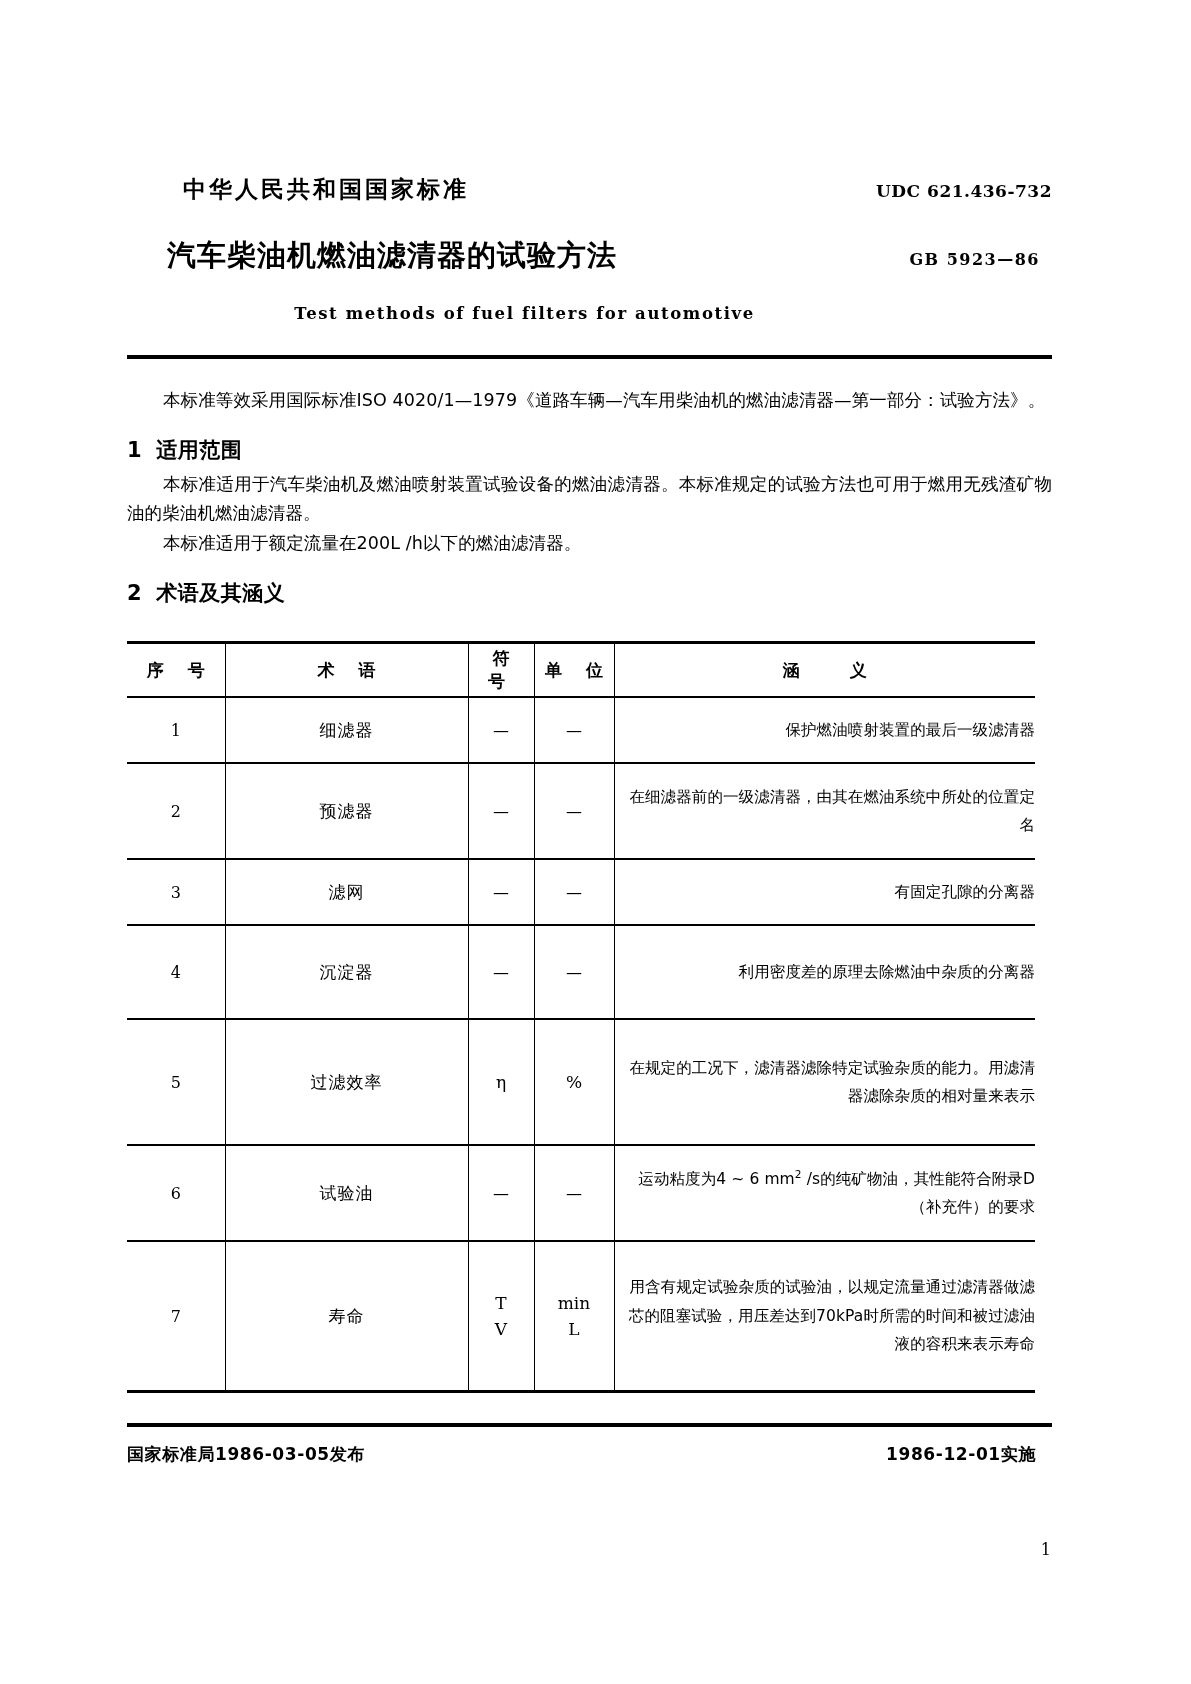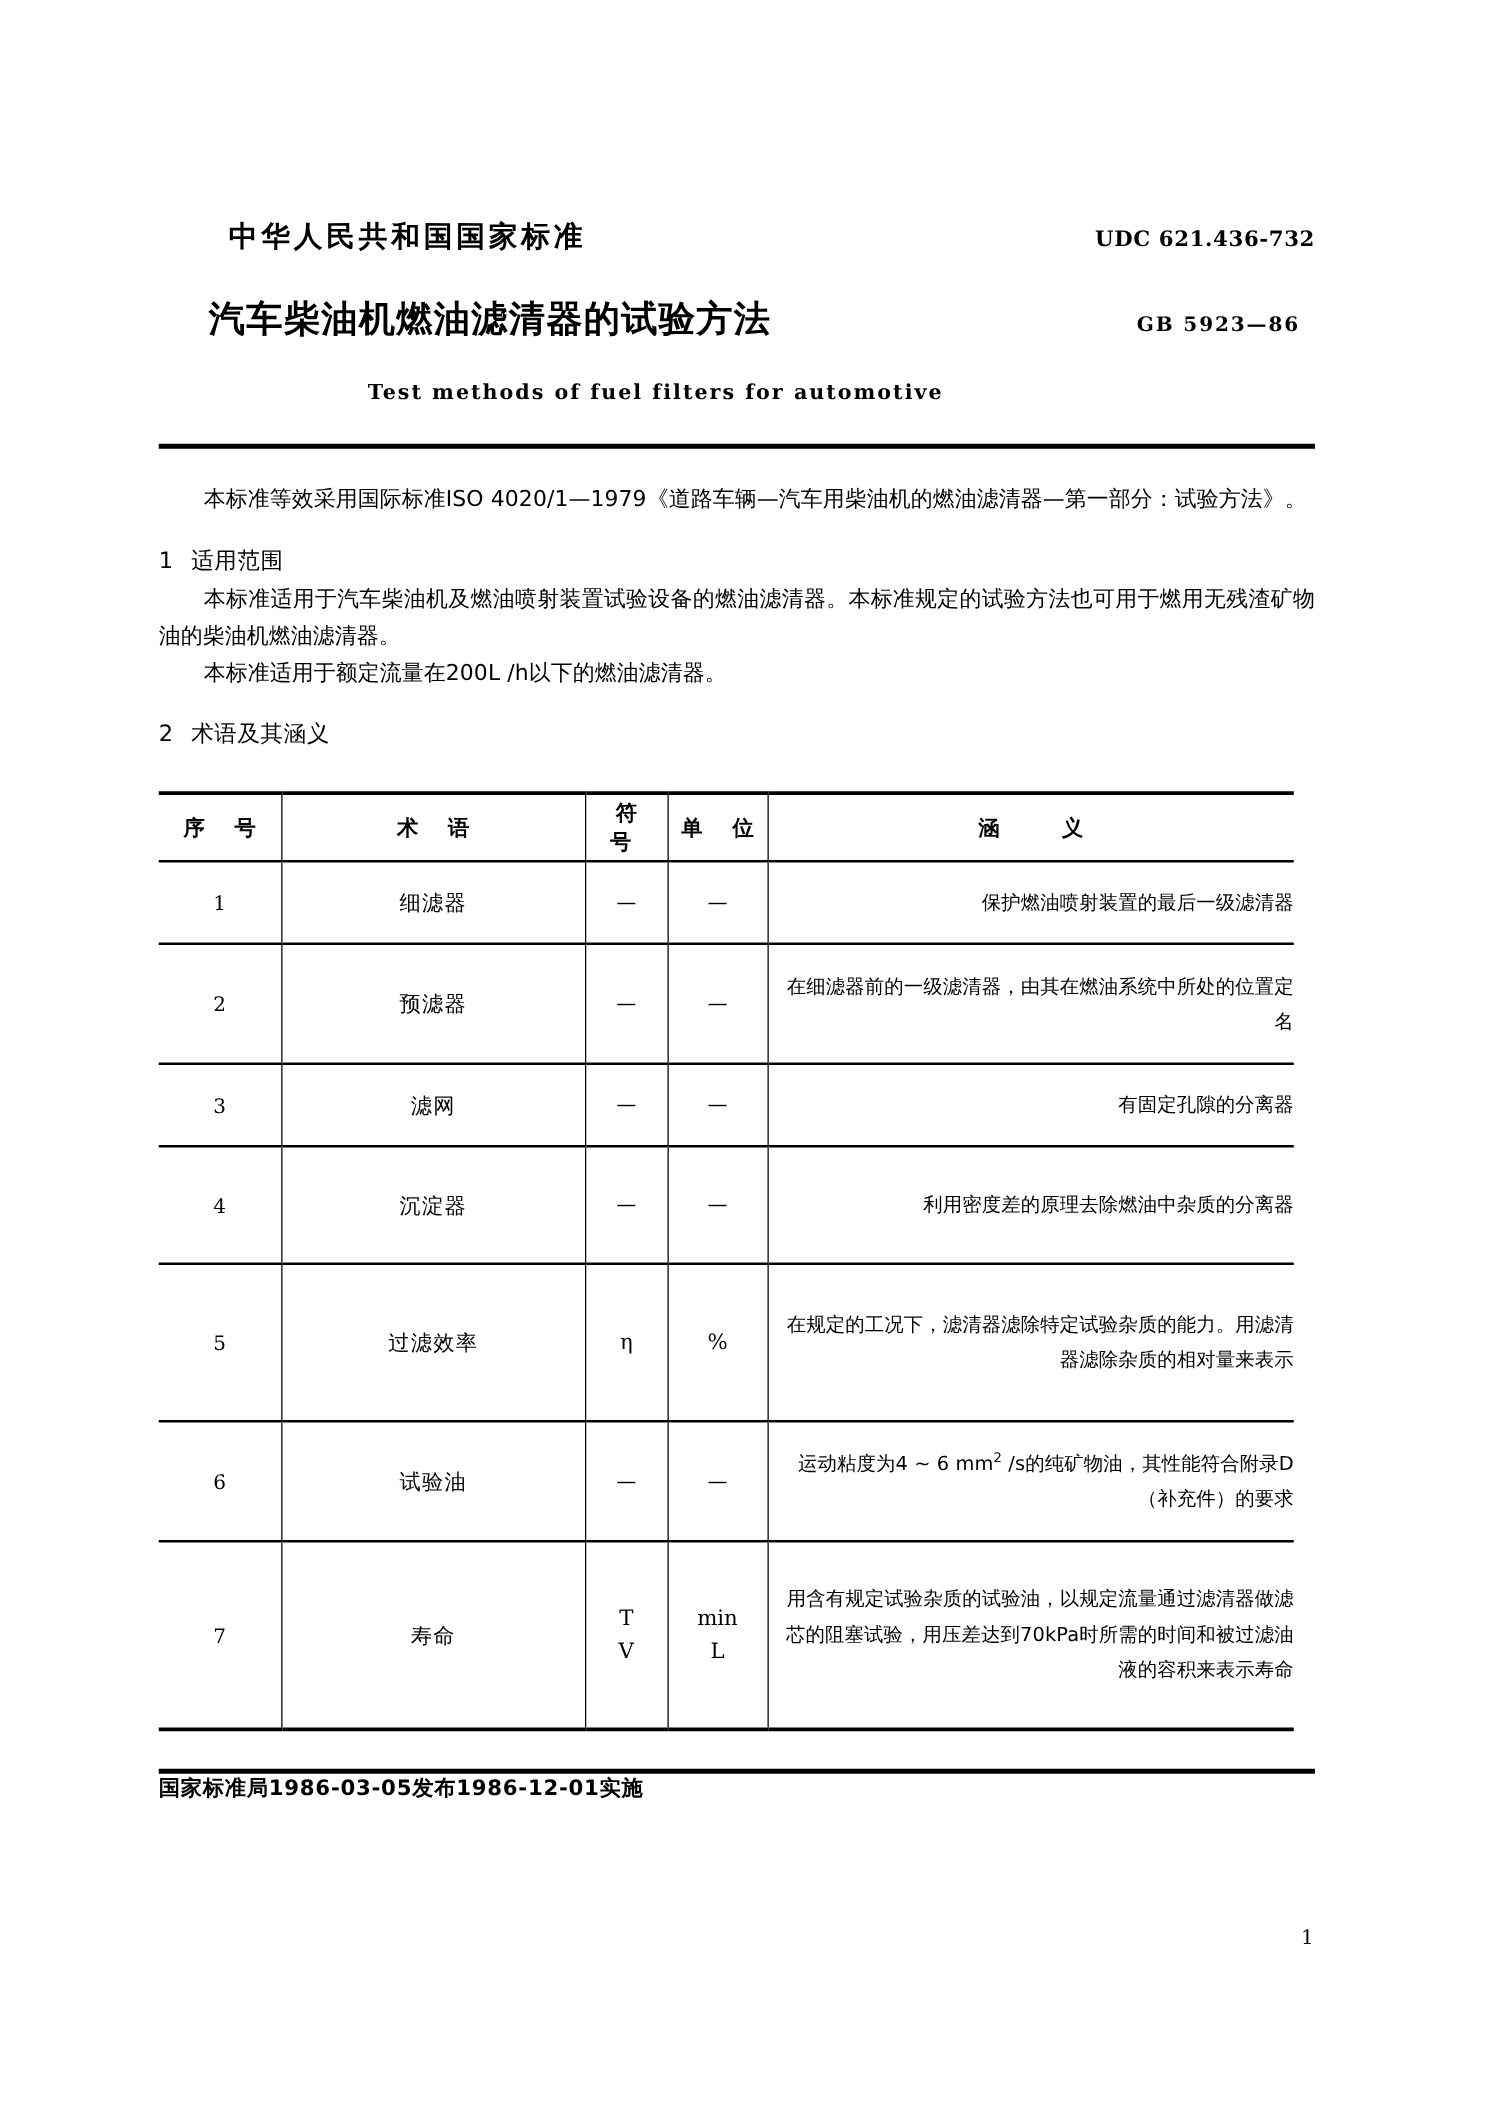--- a/index.html
+++ b/index.html
@@ -98,22 +98,22 @@
     font-family: "DejaVu Sans", "Liberation Sans", sans-serif;
     font-size: 17.5px;
     line-height: 1.62;
     text-align: justify;
     text-indent: 36px;
     letter-spacing: 0.1px;
   }
   h2.section {
     margin: 22px 0 4px 0;
     font-family: "DejaVu Sans", "Liberation Sans", sans-serif;
-    font-weight: normal;
-    font-size: 18px;
+    font-weight: bold;
+    font-size: 21px;
     letter-spacing: 0.5px;
   }
   h2.section .num { margin-right: 14px; }
   .sec-body { margin-top: 6px; }
 
   
   .term-table-wrap { margin-top: 34px; }
   table.terms {
     border-collapse: collapse;
     width: 908px;
@@ -184,20 +184,22 @@
   .r6 { height: 96px; }
   .r7 { height: 150px; }
 
   
   .foot-rule {
     border-top: 4px solid #000;
     margin-top: 30px;
   }
   .footer {
     display: flex;
+    justify-content: space-between;
+    margin-top: 16px;
     font-family: "DejaVu Sans", "Liberation Sans", sans-serif;
     font-weight: bold;
     font-size: 17px;
     letter-spacing: 0.6px;
   }
   .footer .right { padding-right: 16px; }
   .page-no {
     position: absolute;
     right: 140px;
     top: 1540px;

